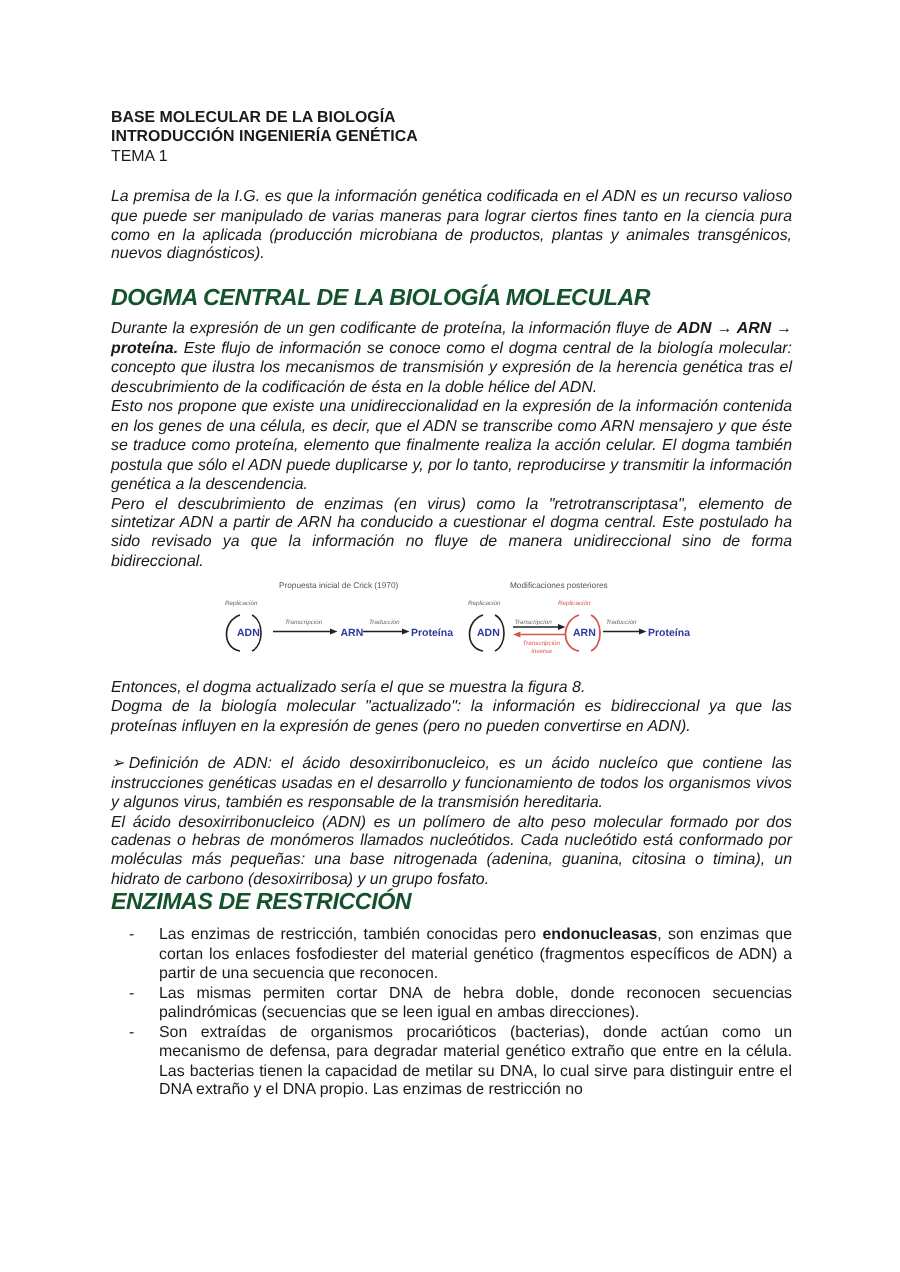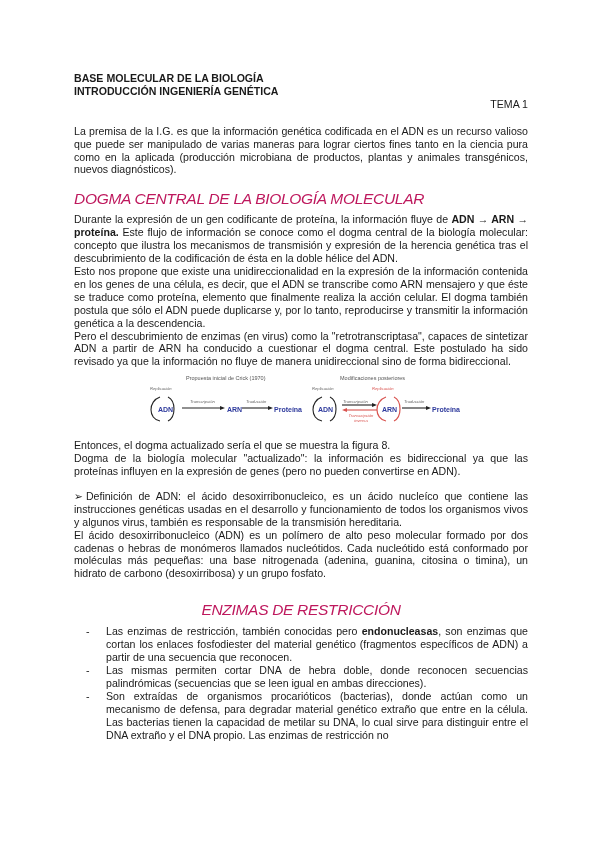--- a/index.html
+++ b/index.html
@@ -1,27 +1,27 @@
 <!DOCTYPE html>
 <html><head>
   <meta charset="utf-8">
   <style>
     html, body { margin: 0; padding: 0; background: #ffffff; }
     body { width: 600px; height: 848px; position: relative; overflow: hidden;
            font-family: "Liberation Sans", sans-serif; color: #1a1a1a; }
     .page { position: absolute; left: 74px; top: 72px; width: 454px; font-size: 10.6px; line-height: 12.9px; }
     .title { font-weight: bold; font-size: 10.6px; line-height: 12.9px; margin: 0; }
-    .subtitle { font-weight: normal; font-size: 10.6px; line-height: 12.9px; margin: 0; text-align: right; }
-    p { margin: 0; text-align: justify; }
+    .subtitle { font-weight: normal; font-size: 10.6px; line-height: 12.9px; margin: 0; }
+    p { margin: 0; text-align: justify; font-style: italic; }
     .gap-lg { height: 14px; }
     .gap-md { height: 12px; }
-    h2 { font-family: "Liberation Sans", sans-serif; font-style: italic; font-weight: normal;
-         color: #be185d; font-size: 15.5px; line-height: 18px; margin: 0; letter-spacing: -0.3px; }
+    h2 { font-family: "Liberation Sans", sans-serif; font-style: italic; font-weight: bold;
+         color: #14532d; font-size: 15.5px; line-height: 18px; margin: 0; letter-spacing: -0.3px; }
     .h2a { margin-top: 14px; margin-bottom: 5px; }
-    .h2b { margin-top: 21px; margin-bottom: 6px; text-align: center; }
+    .h2b { margin-top: 0; margin-bottom: 6px; }
     b { font-weight: bold; }
     .figure { position: relative; height: 64px; margin: 3px 0 4px 0; }
     .fig-panel { position: absolute; top: 0; height: 62px; }
     .fig-left { left: 72px; width: 160px; }
     .fig-right { left: 236px; width: 160px; }
     .fig-title { position: absolute; top: 1px; font-size: 5.5px; color: #555; white-space: nowrap; }
     .fig-small { position: absolute; font-size: 4.2px; color: #666; white-space: nowrap; font-style: italic; }
     .fig-small.red { color: #d9534f; }
     .fig-node { position: absolute; font-size: 7px; color: #2e3a9c; font-weight: bold; white-space: nowrap; }
     .list { margin: 0; padding: 0; list-style: none; }
@@ -40,21 +40,21 @@
   <div class="subtitle">TEMA 1</div>
 
   <div class="gap-lg"></div>
 
   <p>La premisa de la I.G. es que la información genética codificada en el ADN es un recurso valioso que puede ser manipulado de varias maneras para lograr ciertos fines tanto en la ciencia pura como en la aplicada (producción microbiana de productos, plantas y animales transgénicos, nuevos diagnósticos).</p>
 
   <h2 class="h2a">DOGMA CENTRAL DE LA BIOLOGÍA MOLECULAR</h2>
 
   <p><span>Durante la expresión de un gen codificante de proteína, la información fluye de </span><b>ADN → ARN → proteína.</b><span> Este flujo de información se conoce como el dogma central de la biología molecular: concepto que ilustra los mecanismos de transmisión y expresión de la herencia genética tras el descubrimiento de la codificación de ésta en la doble hélice del ADN.</span></p>
   <p>Esto nos propone que existe una unidireccionalidad en la expresión de la información contenida en los genes de una célula, es decir, que el ADN se transcribe como ARN mensajero y que éste se traduce como proteína, elemento que finalmente realiza la acción celular. El dogma también postula que sólo el ADN puede duplicarse y, por lo tanto, reproducirse y transmitir la información genética a la descendencia.</p>
-  <p>Pero el descubrimiento de enzimas (en virus) como la "retrotranscriptasa", capaces de sintetizar ADN a partir de ARN ha conducido a cuestionar el dogma central. Este postulado ha sido revisado ya que la información no fluye de manera unidireccional sino de forma bidireccional.</p>
+  <p>Pero el descubrimiento de enzimas (en virus) como la "retrotranscriptasa", elemento de sintetizar ADN a partir de ARN ha conducido a cuestionar el dogma central. Este postulado ha sido revisado ya que la información no fluye de manera unidireccional sino de forma bidireccional.</p>
 
   <div class="figure">
 
     <div class="fig-panel fig-left">
       <div class="fig-title" style="left:40px;">Propuesta inicial de Crick (1970)</div>
       <div class="fig-small" style="left:4px; top:12px;">Replicación</div>
       <svg width="160" height="62">
         <path d="M14 26 C2 30, 2 48, 14 50" stroke="#222" stroke-width="1.1" fill="none"></path>
         <path d="M22 26 C30 30, 30 46, 22 50" stroke="#222" stroke-width="1.1" fill="none"></path>
         <line x1="36" y1="37" x2="74" y2="37" stroke="#222" stroke-width="1.1"></line>

